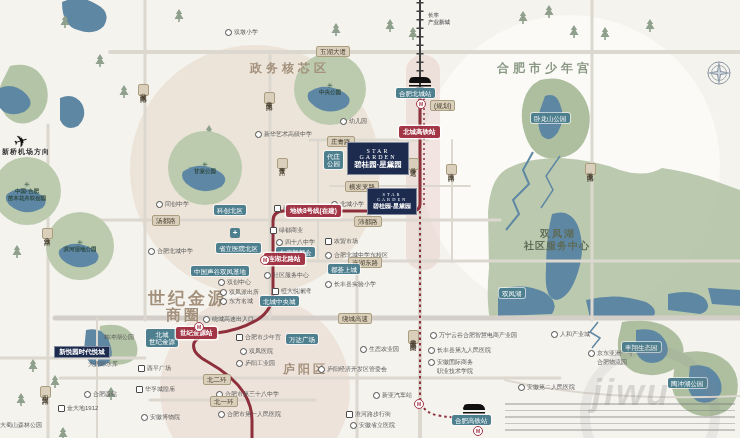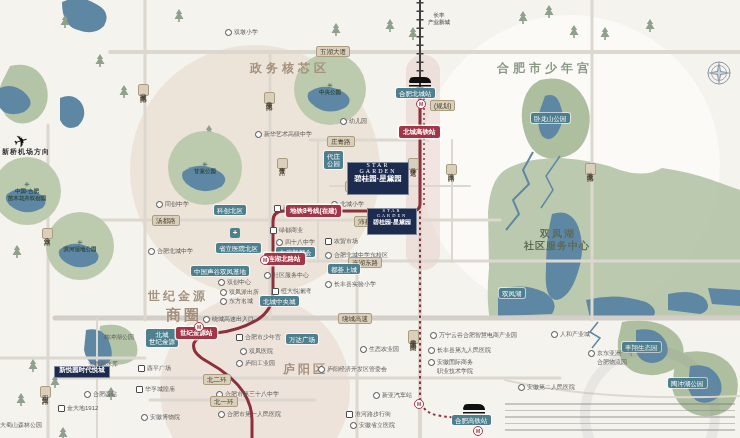--- a/index.html
+++ b/index.html
@@ -1,30 +1,30 @@
 <!DOCTYPE html>
 <html><head>
 <meta charset="utf-8">
 <style>
   html,body{margin:0;padding:0;}
   #map{position:relative;width:740px;height:438px;background:#f5f3ee;overflow:hidden;
        font-family:"Liberation Sans","DejaVu Sans",sans-serif;}
   .tint{position:absolute;border-radius:50%;pointer-events:none;}
   #gfx{position:absolute;left:0;top:0;z-index:2;}
   .lbl{position:absolute;z-index:6;white-space:pre-line;line-height:1.2;}
-  .area{color:#a4917c;font-weight:bold;letter-spacing:4px;z-index:5;text-align:center;}
+  .area{color:#a4917c;font-weight:bold;letter-spacing:4px;z-index:5;}
   .pill{background:#d9cfba;border:1px solid #ab9d80;color:#453c2c;font-size:6.5px;
         padding:1px 3px;border-radius:2px;z-index:7;text-align:center;line-height:1.1;}
   .pill.v{writing-mode:vertical-lr;letter-spacing:1px;padding:3px 1px;}
   .teal{background:#4d7f8e;color:#fff;font-size:6.5px;padding:1.5px 3px;border-radius:2px;
         z-index:8;box-shadow:0 0 0 1px rgba(255,255,255,.6);line-height:1.15;text-align:center;}
   .station{background:#a23646;color:#fff;font-size:6.5px;font-weight:bold;padding:1.5px 4px;
         border-radius:2px;z-index:9;box-shadow:0 0 0 1.5px rgba(255,255,255,.8);white-space:nowrap;}
   .navy{background:#1d2b4f;color:#fff;z-index:8;box-shadow:inset 0 0 0 1px rgba(255,255,255,.45);
-        display:flex;flex-direction:column;align-items:center;text-align:center;margin-top:20px;}
+        display:flex;flex-direction:column;align-items:center;justify-content:center;text-align:center;}
   .navy .en{font-family:"Liberation Serif",serif;letter-spacing:2px;}
   .poi{display:flex;align-items:flex-start;gap:2px;font-size:6px;color:#5a5a5a;z-index:6;}
   .poi .ic{flex:0 0 auto;width:5px;height:5px;border:1.2px solid #4a4a4a;background:#fff;
         border-radius:50%;margin-top:1px;}
   .poi .ic.sq{border-radius:1px;}
   .park{position:absolute;border-radius:50%;background:#bccbae;z-index:4;
         display:flex;flex-direction:column;align-items:center;justify-content:center;overflow:hidden;}
   .park .plbl{position:relative;z-index:2;color:#2e4a3f;font-size:5.5px;text-align:center;
         white-space:pre-line;line-height:1.25;font-weight:bold;}
   .park .star{position:relative;z-index:2;color:#3c5c4c;font-size:7px;line-height:1;}
@@ -134,26 +134,27 @@
     <rect x="1" y="9" width="22" height="1.5" fill="#101010"></rect>
   </svg>
   <svg class="train" style="left:462px;top:403px;" width="24" height="12">
     <path d="M2,3 Q2,1 6,1 L16,1 Q22,1 23,6 L23,7 L2,7 Q1,7 1,5 Z" fill="#101010"></path>
     <rect x="1" y="9" width="22" height="1.5" fill="#101010"></rect>
   </svg>
 
   <div class="hosp" style="left:230px;top:228px;">+</div>
 
   <div id="wm-ring"></div>
+  <div id="watermark">jiwu</div>
   <div id="disclaimer"></div>
 <div class="lbl area" style="left: 250px; top: 61px; position: absolute; font-size: 12px; letter-spacing: 4px; color: rgb(164, 145, 124);">政务核芯区</div>
     <div class="lbl area" style="left: 497px; top: 61px; position: absolute; font-size: 12px; letter-spacing: 4px; color: rgb(138, 152, 132);">合肥市少年宫</div>
     <div class="lbl area" style="left: 540px; top: 228px; position: absolute; font-size: 10px; letter-spacing: 2px; color: rgb(93, 107, 88);">双凤湖</div>
     <div class="lbl area" style="left: 524px; top: 240px; position: absolute; font-size: 10px; letter-spacing: 1px; color: rgb(93, 107, 88);">社区服务中心</div>
-    <div class="lbl area" style="left: 148px; top: 289px; position: absolute; font-size: 12px; letter-spacing: 3px; color: rgb(164, 145, 124);">世纪金源</div>
+    <div class="lbl area" style="left: 148px; top: 289px; position: absolute; font-size: 17px; letter-spacing: 3px; color: rgb(164, 145, 124);">世纪金源</div>
     <div class="lbl area" style="left: 166px; top: 306px; position: absolute; font-size: 15px; letter-spacing: 3px; color: rgb(164, 145, 124);">商圈</div>
     <div class="lbl area" style="left: 283px; top: 362px; position: absolute; font-size: 12px; letter-spacing: 3px; color: rgb(164, 145, 124);">庐阳区</div>
     <div class="lbl area" style="left: 2px; top: 148px; position: absolute; font-size: 7px; letter-spacing: 1px; color: rgb(51, 51, 51);">新桥机场方向</div>
     <div class="lbl area" style="left: 428px; top: 12px; position: absolute; font-size: 5.5px; letter-spacing: 0px; color: rgb(119, 119, 119);">长丰
 产业新城</div>
     <div class="pill" style="left: 316px; top: 46px; position: absolute;">五湖大道</div>
     <div class="pill v" style="left: 138px; top: 84px; position: absolute;">蒙城北路</div>
     <div class="pill v" style="left: 264px; top: 92px; position: absolute;">阜阳北路</div>
     <div class="pill v" style="left: 42px; top: 228px; position: absolute;">合淮路</div>
     <div class="pill" style="left: 327px; top: 136px; position: absolute;">庄青路</div>

